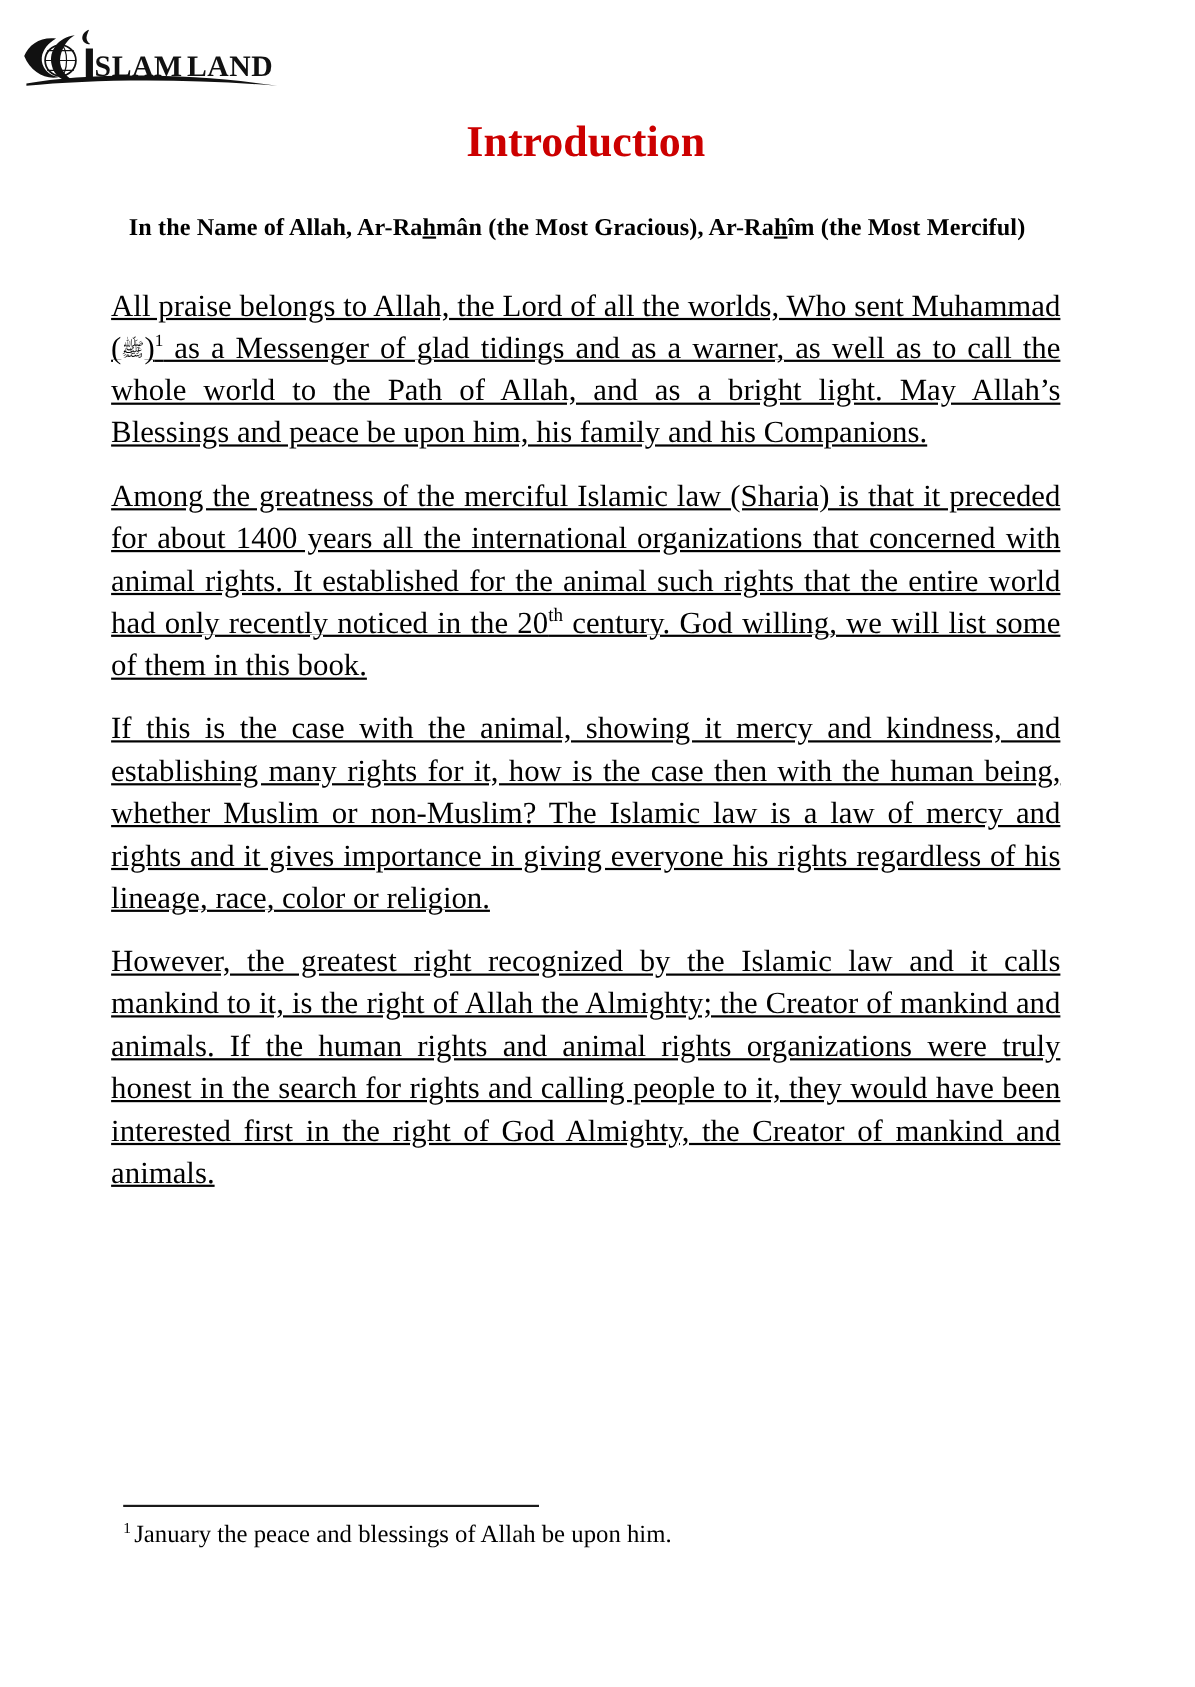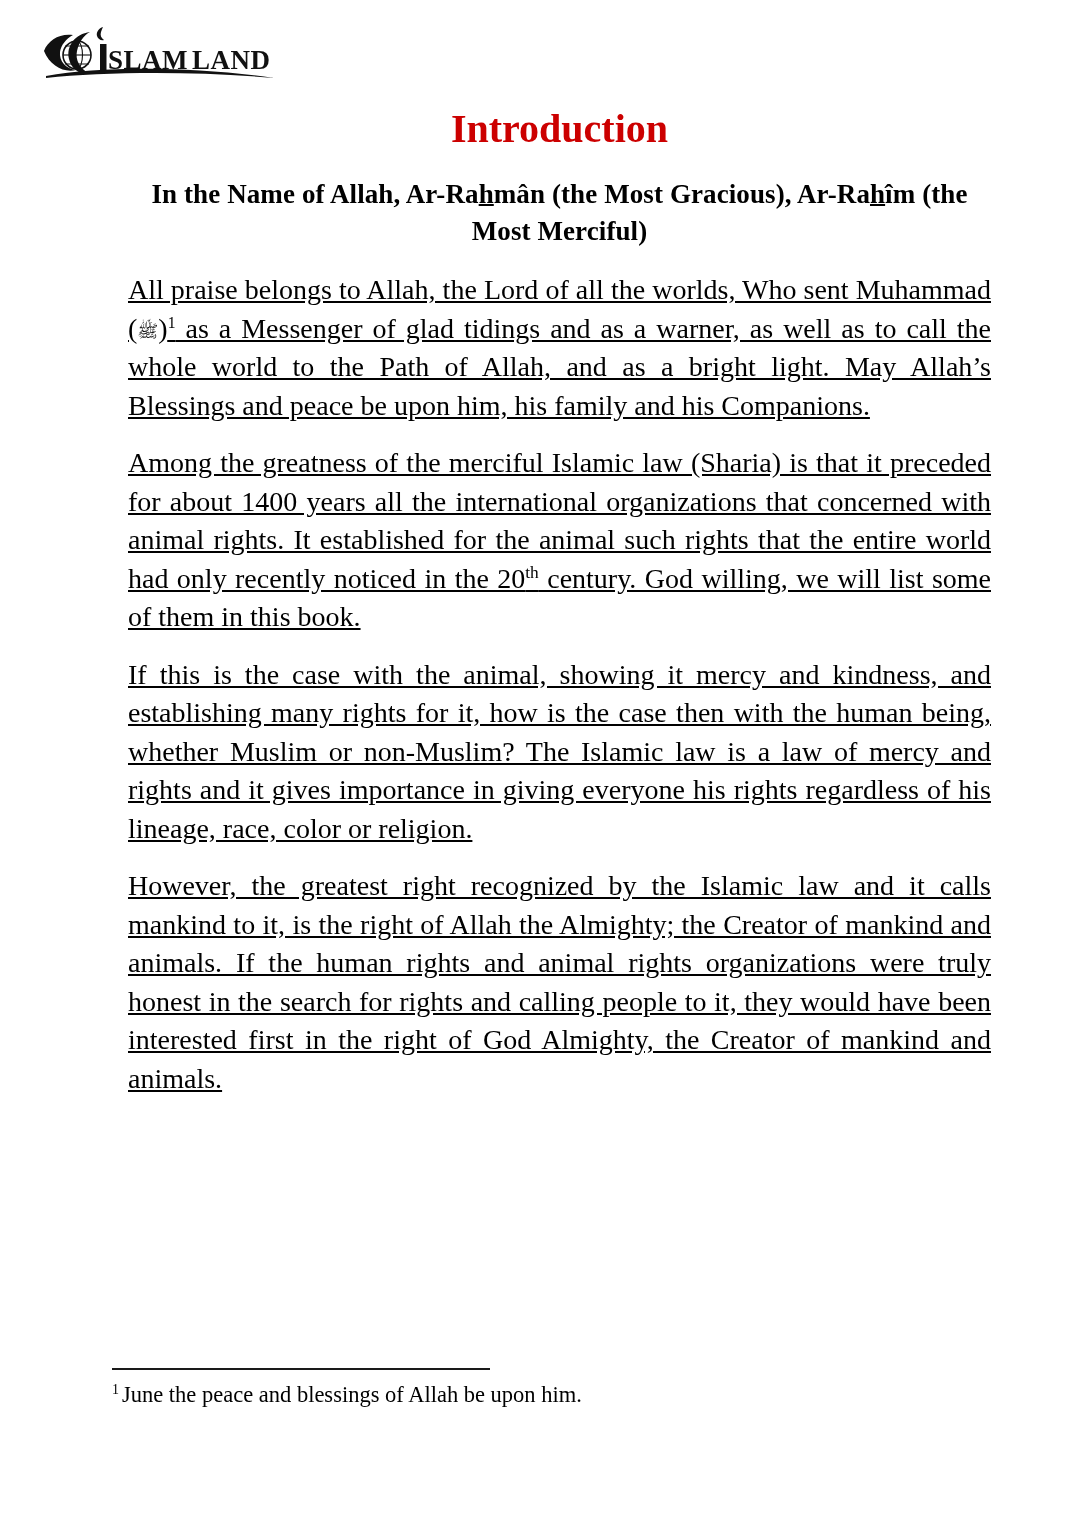--- a/index.html
+++ b/index.html
@@ -19,51 +19,50 @@
   .page {
     position: relative;
     width: 1086px;
     height: 1534px;
     box-sizing: border-box;
   }
 
   
   .logo-wrap {
     position: absolute;
-    left: 42px;
+    left: 20px;
     top: 24px;
     width: 240px;
     height: 62px;
   }
   .logo-wrap svg { display: block; }
 
   
   .content {
     position: absolute;
-    left: 128px;
+    left: 101px;
     top: 0;
     width: 863px;
   }
 
   .doc-title {
     margin: 0;
     padding-top: 108px;
     text-align: center;
     font-size: 40px;
     font-weight: bold;
     color: #CC0000;
     letter-spacing: 0px;
     line-height: 1.05;
   }
 
   .doc-subtitle {
-    margin: 0;
+    margin: 16px;
     padding-top: 26px;
-    text-align: center;
-    font-size: 27px;
+    font-size: 22px;
     font-weight: bold;
     line-height: 1.36;
     letter-spacing: 0.1px;
   }
   .doc-subtitle .uline {
     text-decoration: underline;
     text-underline-offset: 1px;
   }
 
   p.para {
@@ -167,16 +166,16 @@
 
     <p class="para">If this is the case with the animal, showing it mercy and kindness, and establishing many rights for it, how is the case then with the human being, whether Muslim or non-Muslim? The Islamic law is a law of mercy and rights and it gives importance in giving everyone his rights regardless of his lineage, race, color or religion.</p>
 
     <p class="para">However, the greatest right recognized by the Islamic law and it calls mankind to it, is the right of Allah the Almighty; the Creator of mankind and animals. If the human rights and animal rights organizations were truly honest in the search for rights and calling people to it, they would have been interested first in the right of God Almighty, the Creator of mankind and animals.</p>
 
 
   </div>
 
   <div class="footnote-area">
     <div class="footnote-rule"></div>
-    <p class="footnote-text"><sup>1</sup><span>June the peace and blessings of Allah be upon him.</span></p>
+    <p class="footnote-text"><sup>1</sup><span>January the peace and blessings of Allah be upon him.</span></p>
   </div>
 
 </div>
 
 </body></html>

